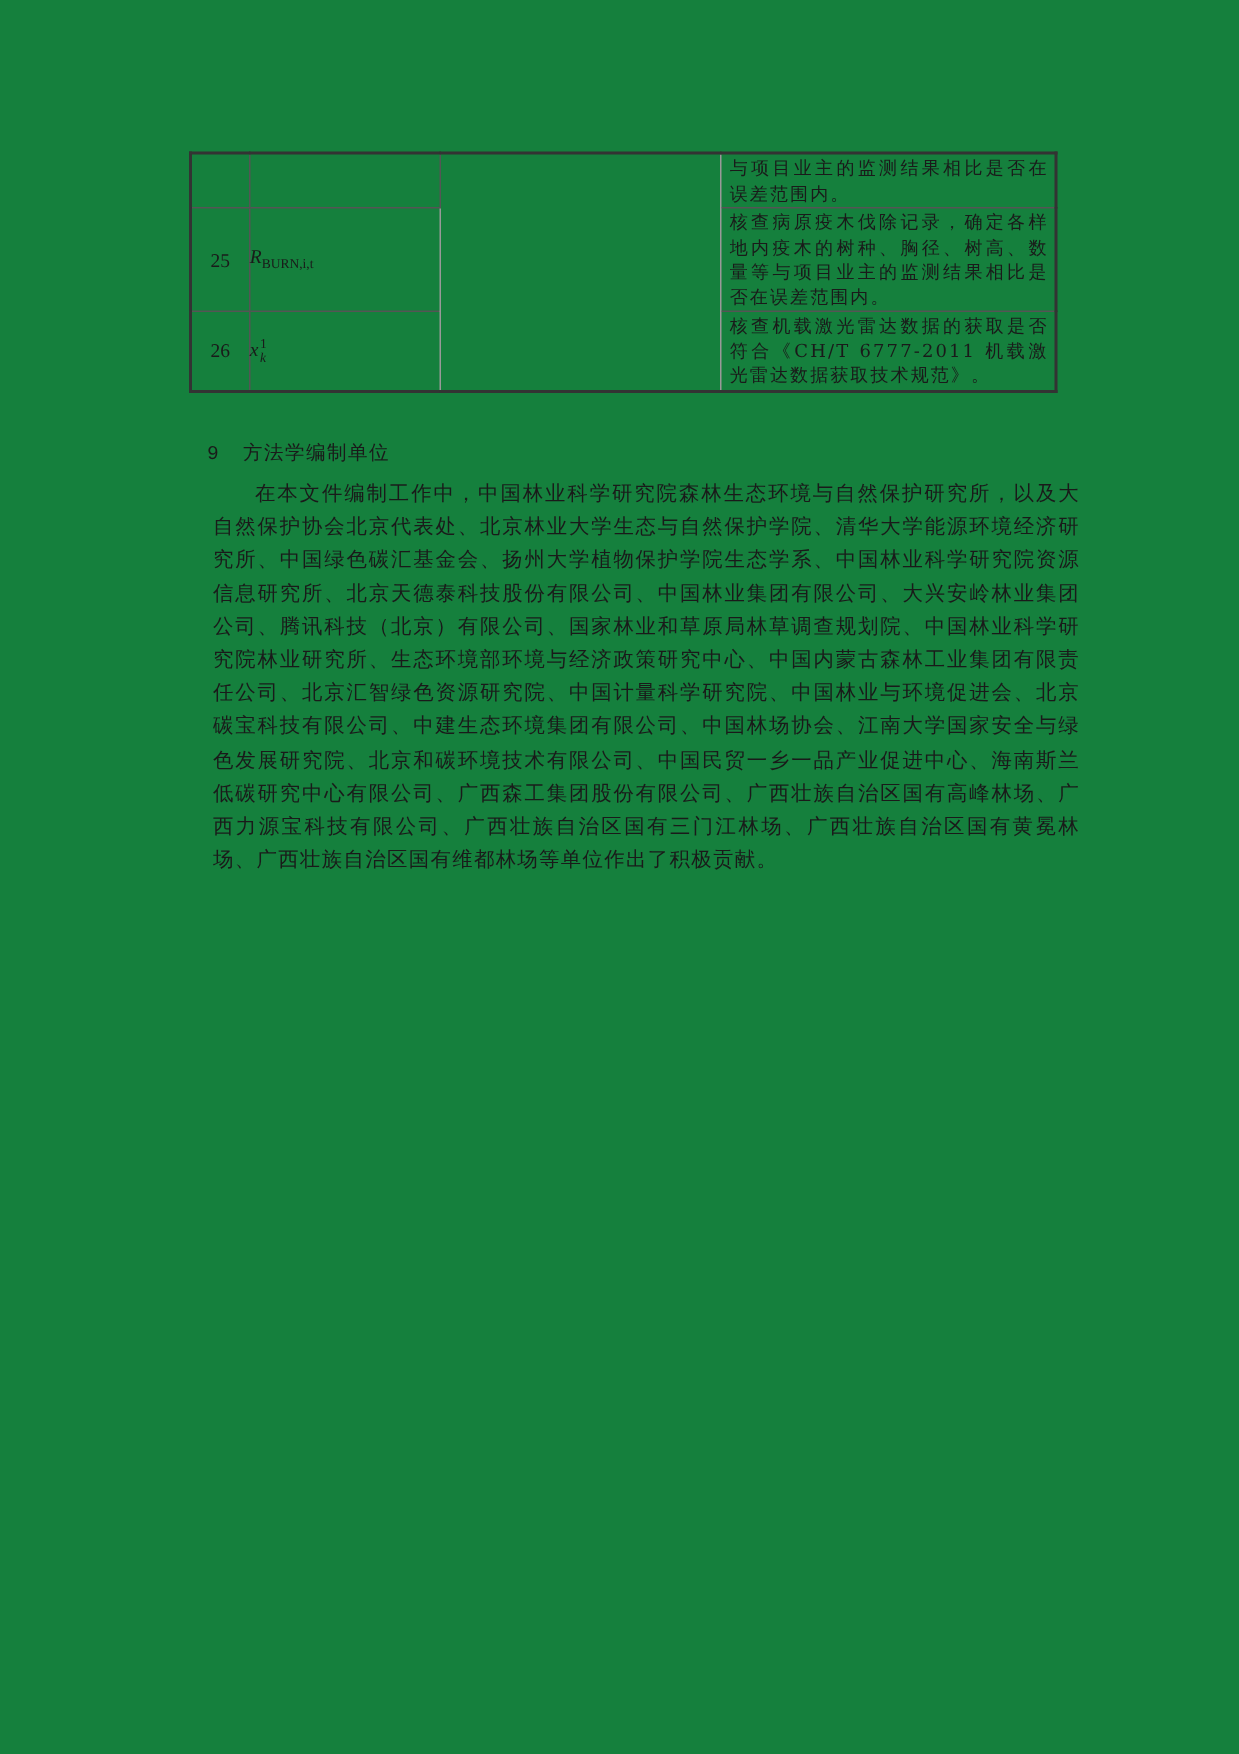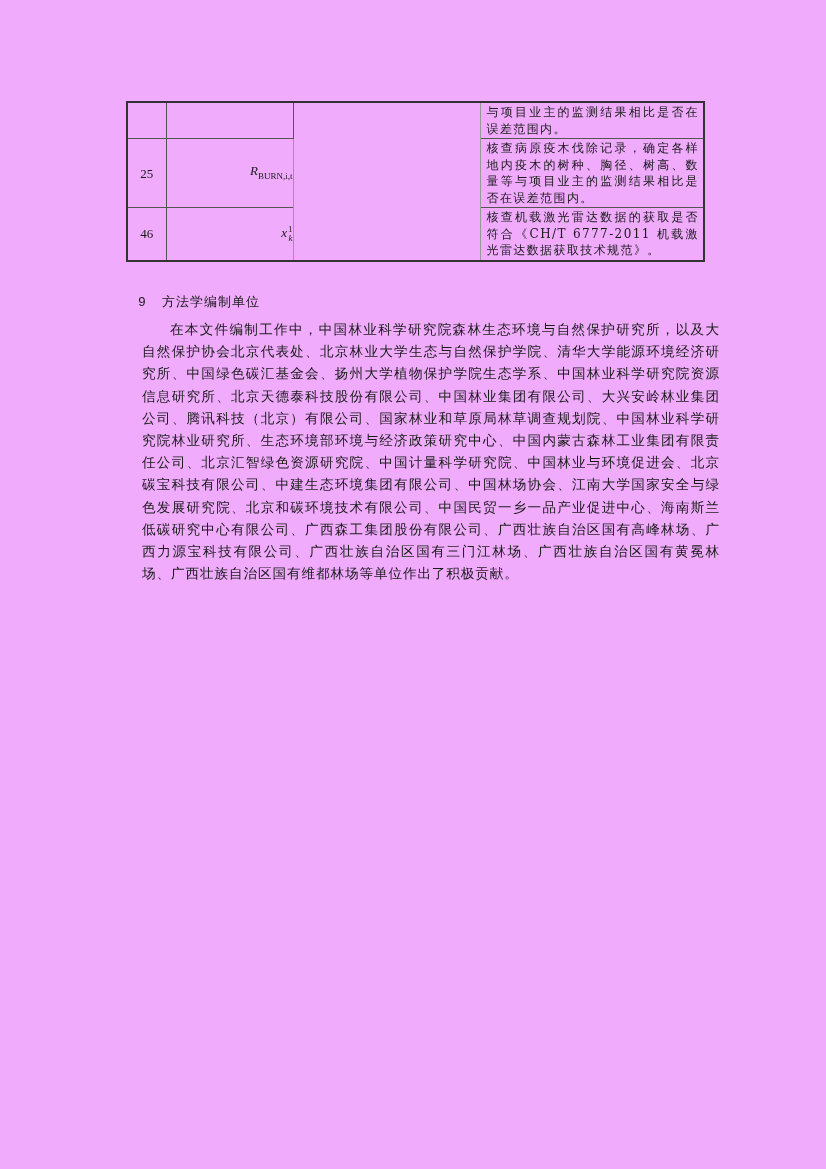--- a/index.html
+++ b/index.html
@@ -1,26 +1,26 @@
 <!DOCTYPE html>
 <html><head>
 <meta charset="utf-8">
 <style>
   html, body { margin: 0; padding: 0; background: #ffffff; }
   body { width: 826px; height: 1169px; position: relative; overflow: hidden;
          font-family: "DejaVu Serif", "Liberation Serif", serif; color: #1a1a1a; }
-  .page { position: absolute; left: 0; top: 0; width: 826px; height: 1169px; background: #f0abfc; }
+  .page { position: absolute; left: 0; top: 0; width: 826px; height: 1169px; background: #15803d; }
 
   table.review { position: absolute; left: 126px; top: 101px; border-collapse: collapse;
                  width: 577px; table-layout: fixed; }
   table.review td { border: 1px solid #555; padding: 0; vertical-align: middle;
                     font-size: 12.5px; line-height: 17px; }
   table.review { border: 2px solid #333; }
   table.review td.num { text-align: center; font-family: Liberation Serif, serif; font-size: 13px; }
-  table.review td.sym { text-align: right; font-family: "Liberation Serif", serif; font-size: 13px; }
+  table.review td.sym { text-align: left; font-family: "Liberation Serif", serif; font-size: 13px; }
   table.review td.blank { border-left: 1px solid #999; border-right: 1px solid #999; }
   table.review td.desc { padding: 1px 4px 1px 6px; text-align: justify; letter-spacing: 1.4px;
                          font-size: 12px; line-height: 16.5px; }
   .sym i { font-style: italic; }
   .sym sub, .sym sup { font-size: 9px; }
 
   .section-heading { position: absolute; left: 122px; top: 277px; font-family: Liberation Mono, monospace;
                      font-size: 13px; font-weight: normal; margin: 16px; letter-spacing: 1px; }
   .section-heading .sec-num { display: inline-block; width: 24px; }
 
@@ -49,21 +49,21 @@
       <td class="sym"></td>
       <td class="blank" rowspan="3"></td>
       <td class="desc">与项目业主的监测结果相比是否在误差范围内。</td>
     </tr>
     <tr style="height:65px">
       <td class="num">25</td>
       <td class="sym"><i>R</i><sub>BURN,i,t</sub></td>
       <td class="desc">核查病原疫木伐除记录，确定各样地内疫木的树种、胸径、树高、数量等与项目业主的监测结果相比是否在误差范围内。</td>
     </tr>
     <tr style="height:50px">
-      <td class="num">46</td>
+      <td class="num">26</td>
       <td class="sym"><i>x</i><span style="display:inline-flex;flex-direction:column;vertical-align:middle;line-height:9px;font-size:9px;margin-left:1px">
               <span>1</span>
               <i>k</i>
             </span></td>
       <td class="desc">核查机载激光雷达数据的获取是否符合《CH/T 6777-2011 机载激光雷达数据获取技术规范》。</td>
     </tr>
   </tbody>
     </table>
 
   <h2 class="section-heading">

